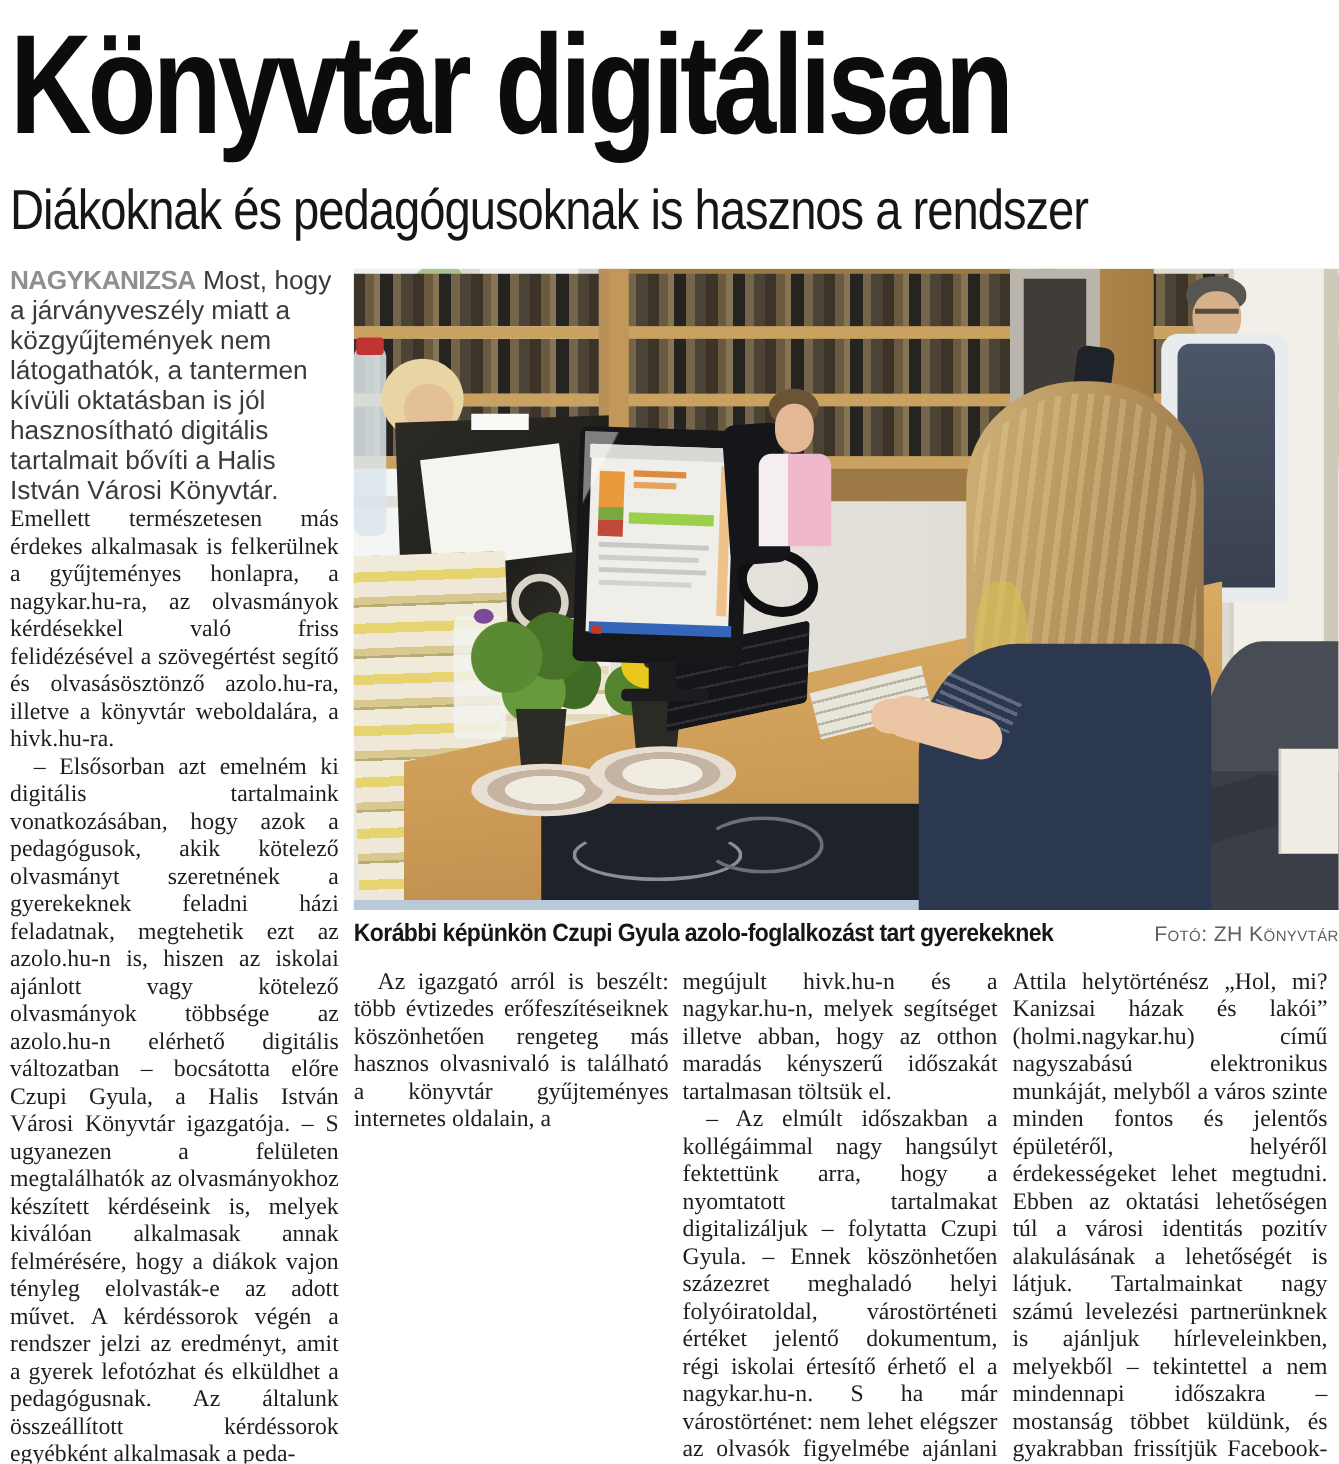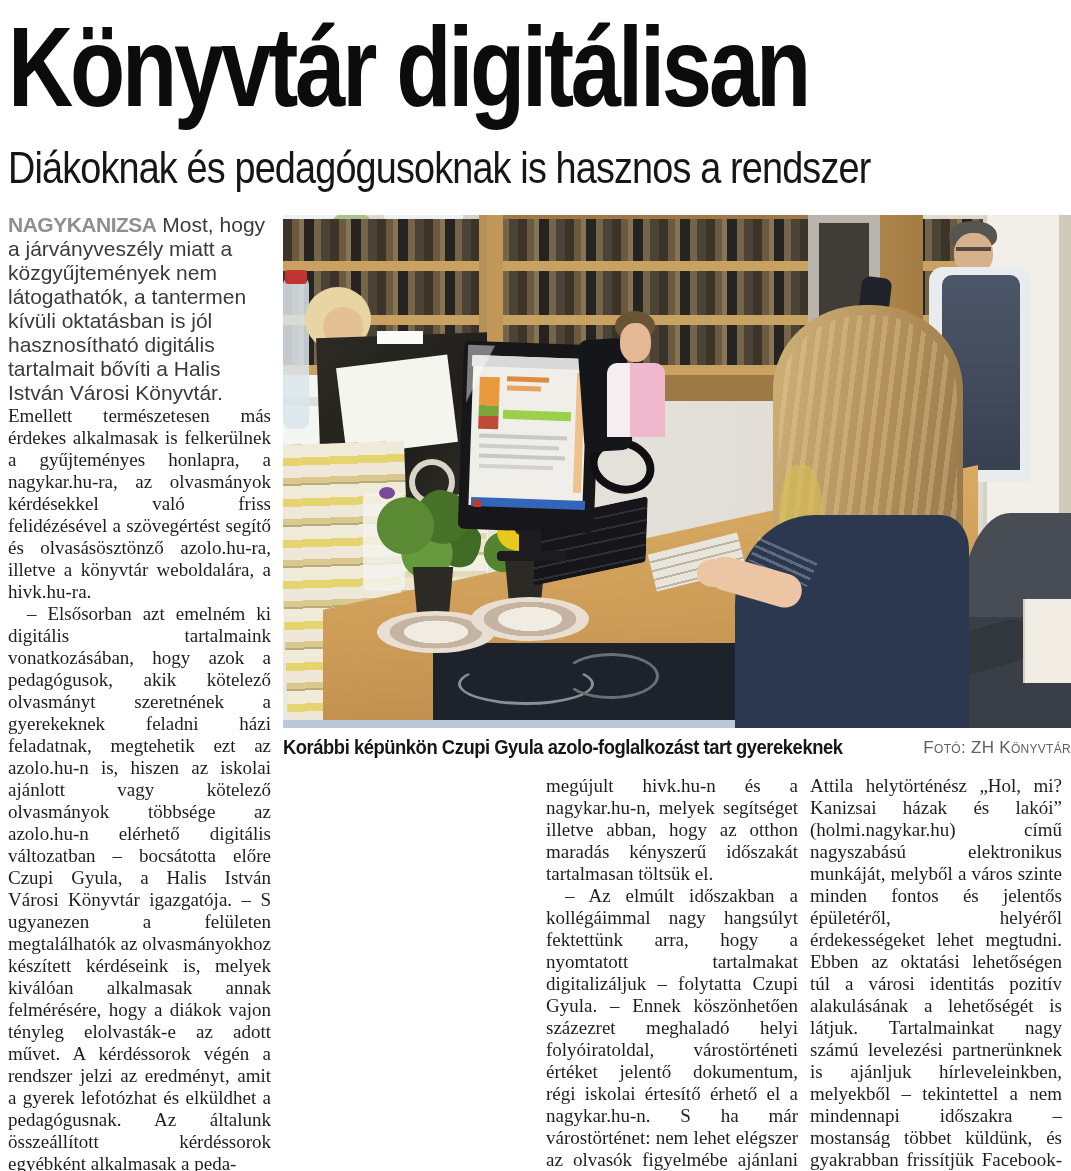--- a/index.html
+++ b/index.html
@@ -292,20 +292,21 @@
     <div class="ph armgirl"></div>
     <div class="ph handgirl"></div>
   </div>
 
   <div class="caption">
     <span class="caption-text">Korábbi képünkön Czupi Gyula azolo-foglalkozást tart gyerekeknek</span>
     <span class="credit">Fotó: ZH Könyvtár</span>
   </div>
 
   <div class="col" id="col2">
+    <p class="indent">Az igazgató arról is beszélt: több évtizedes erőfeszítéseiknek köszönhetően rengeteg más hasznos olvasnivaló is található a könyvtár gyűjteményes internetes oldalain, a</p>
   </div>
 
   <div class="col" id="col3">
     <p>megújult hivk.hu-n és a nagykar.hu-n, melyek segítséget illetve abban, hogy az otthon maradás kényszerű időszakát tartalmasan töltsük el.</p>
     <p class="indent">– Az elmúlt időszakban a kollégáimmal nagy hangsúlyt fektettünk arra, hogy a nyomtatott tartalmakat digitalizáljuk – folytatta Czupi Gyula. – Ennek köszönhetően százezret meghaladó helyi folyóiratoldal, várostörténeti értéket jelentő dokumentum, régi iskolai értesítő érhető el a nagykar.hu-n. S ha már várostörténet: nem lehet elégszer az olvasók figyelmébe ajánlani Tarnóczky</p>
   </div>
 
   <div class="col" id="col4">
     <p>Attila helytörténész „Hol, mi? Kanizsai házak és lakói” (holmi.nagykar.hu) című nagyszabású elektronikus munkáját, melyből a város szinte minden fontos és jelentős épületéről, helyéről érdekességeket lehet megtudni. Ebben az oktatási lehetőségen túl a városi identitás pozitív alakulásának a lehetőségét is látjuk. Tartalmainkat nagy számú levelezési partnerünknek is ajánljuk hírleveleinkben, melyekből – tekintettel a nem mindennapi időszakra – mostanság többet küldünk, és gyakrabban frissítjük Facebook-oldalunkat is.</p>
 

